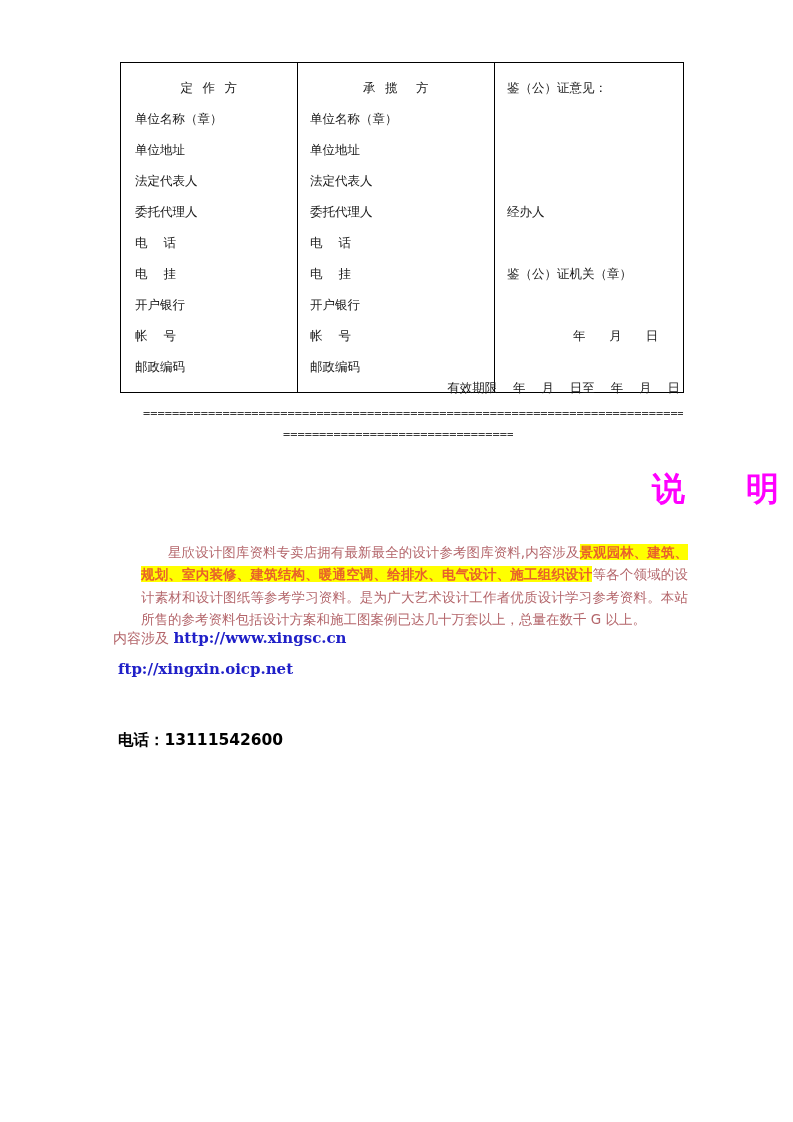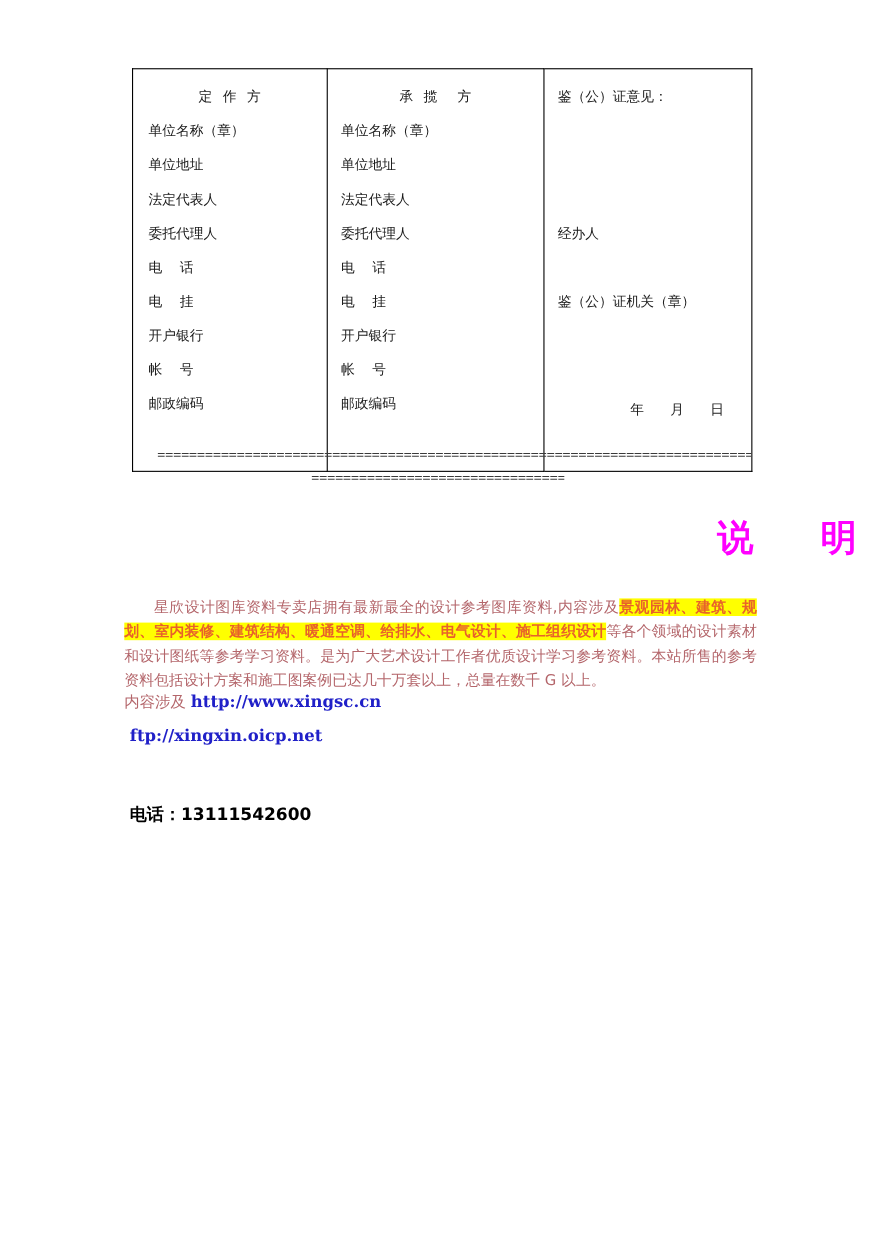--- a/index.html
+++ b/index.html
@@ -52,21 +52,20 @@
   }
   .cellline.pad-l { padding-left: 14px; }
   .cellline.pad-l2 { padding-left: 12px; }
   .cellline.heading {
     text-align: center;
     letter-spacing: 0.5px;
   }
   .cellline.blank { color: transparent; }
   .cellline.right-date {
     padding-left: 78px;
-    margin-top: 36px;
   }
 
   
   .validity-line {
     position: absolute;
     left: 120px;
     top: 380px;
     width: 560px;
     text-align: right;
     font-size: 12.5px;
@@ -117,20 +116,21 @@
     width: 575px;
   }
   .para {
     font-size: 13.5px;
     line-height: 22.5px;
     color: #b4666b;
     text-align: justify;
     text-justify: inter-ideograph;
     text-indent: 27px;
     font-family: "DejaVu Sans", "Liberation Sans", sans-serif;
+    margin-left: 28px;
   }
   .hl {
     background: #ffff00;
     color: #e8622a;
     font-weight: bold;
   }
 
   
   .link-row {
     position: absolute;
@@ -226,20 +226,21 @@
           <div class="cellline pad-l2">鉴（公）证机关（章）</div>
           <div class="cellline pad-l2 blank"></div>
           <div class="cellline right-date">年      月      日</div>
           <div class="cellline pad-l2 blank"></div>
         </div>
       </td>
     </tr>
   </tbody>
     </table>
 
+  <div class="validity-line">有效期限    年    月    日至    年    月    日</div>
 
   <div class="sep sep-1">==============================================================================================================</div>
   <div class="sep sep-2">==============================================</div>
 
   <div class="doc-title">说　明</div>
 
   <div class="body-block">
     <p class="para"><span>星欣设计图库资料专卖店拥有最新最全的设计参考图库资料,内容涉及</span><span class="hl">景观园林、建筑、规划、室内装修、建筑结构、暖通空调、给排水、电气设计、施工组织设计</span><span>等各个领域的设计素材和设计图纸等参考学习资料。是为广大艺术设计工作者优质设计学习参考资料。本站所售的参考资料包括设计方案和施工图案例已达几十万套以上，总量在数千 G 以上。</span></p>
   </div>
 

